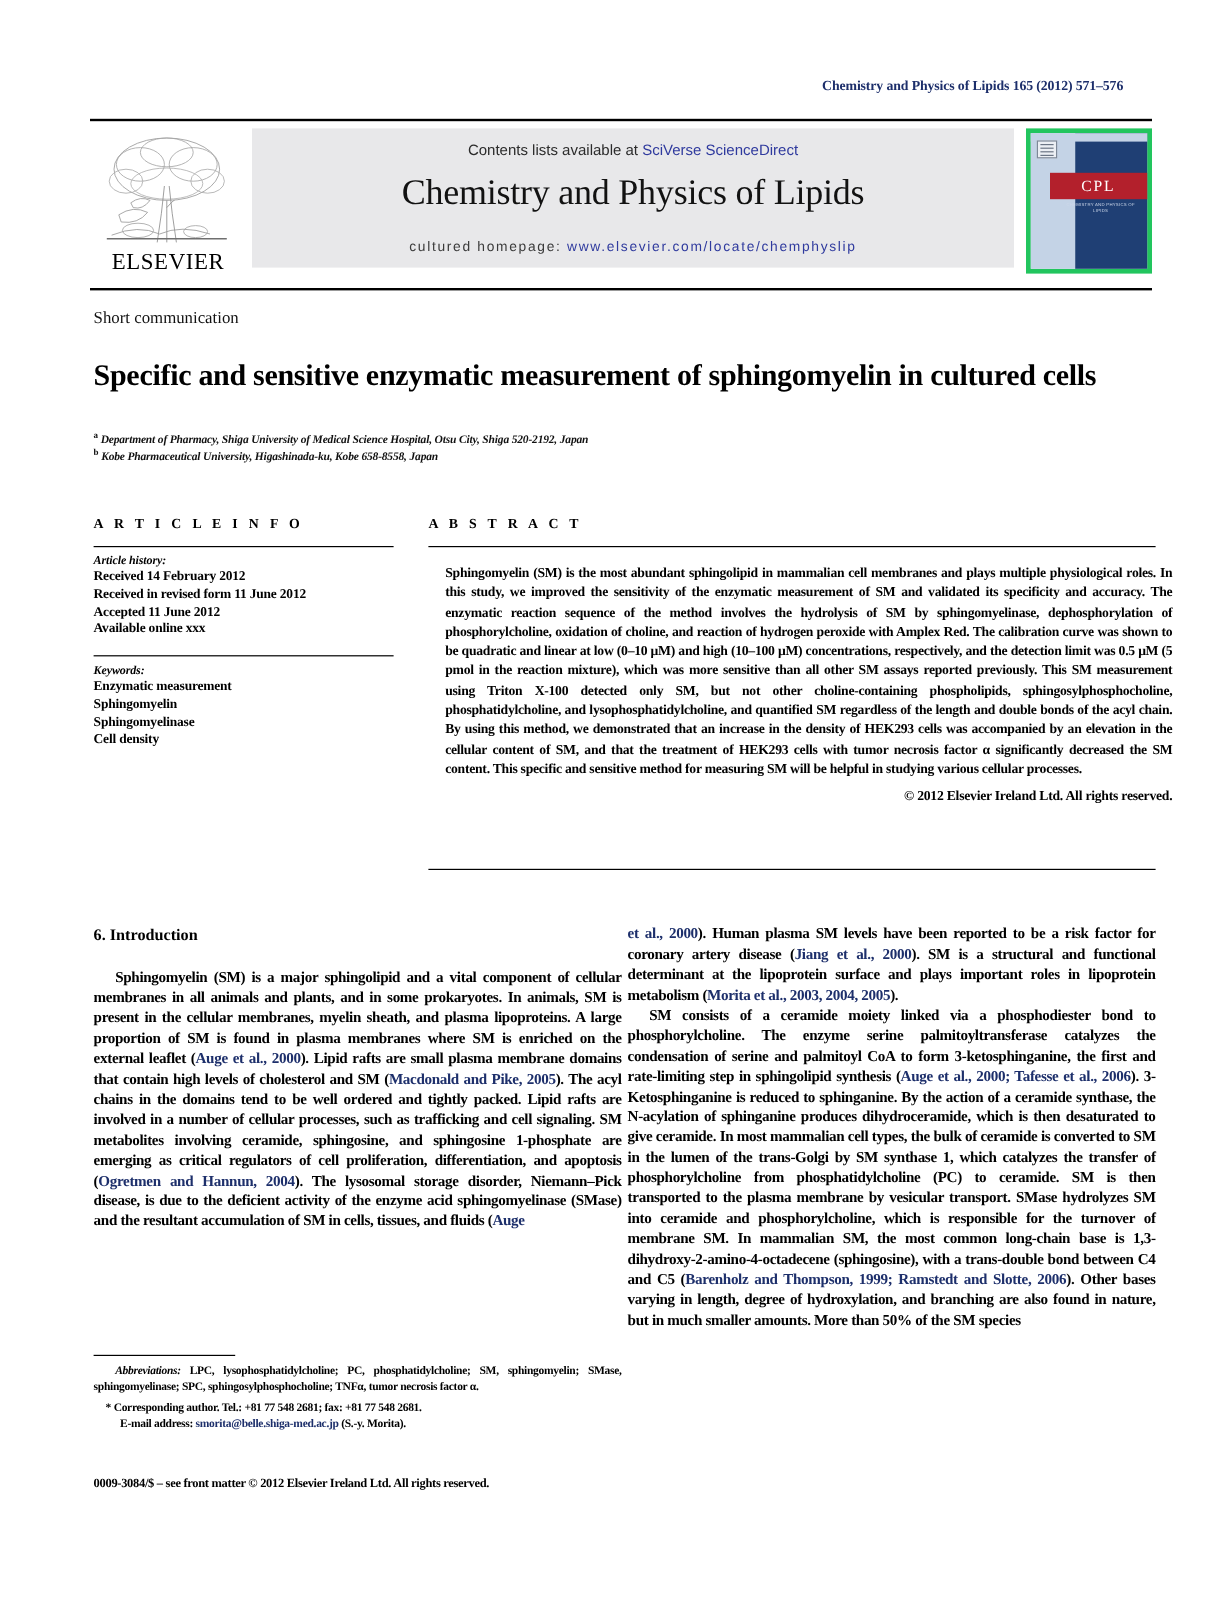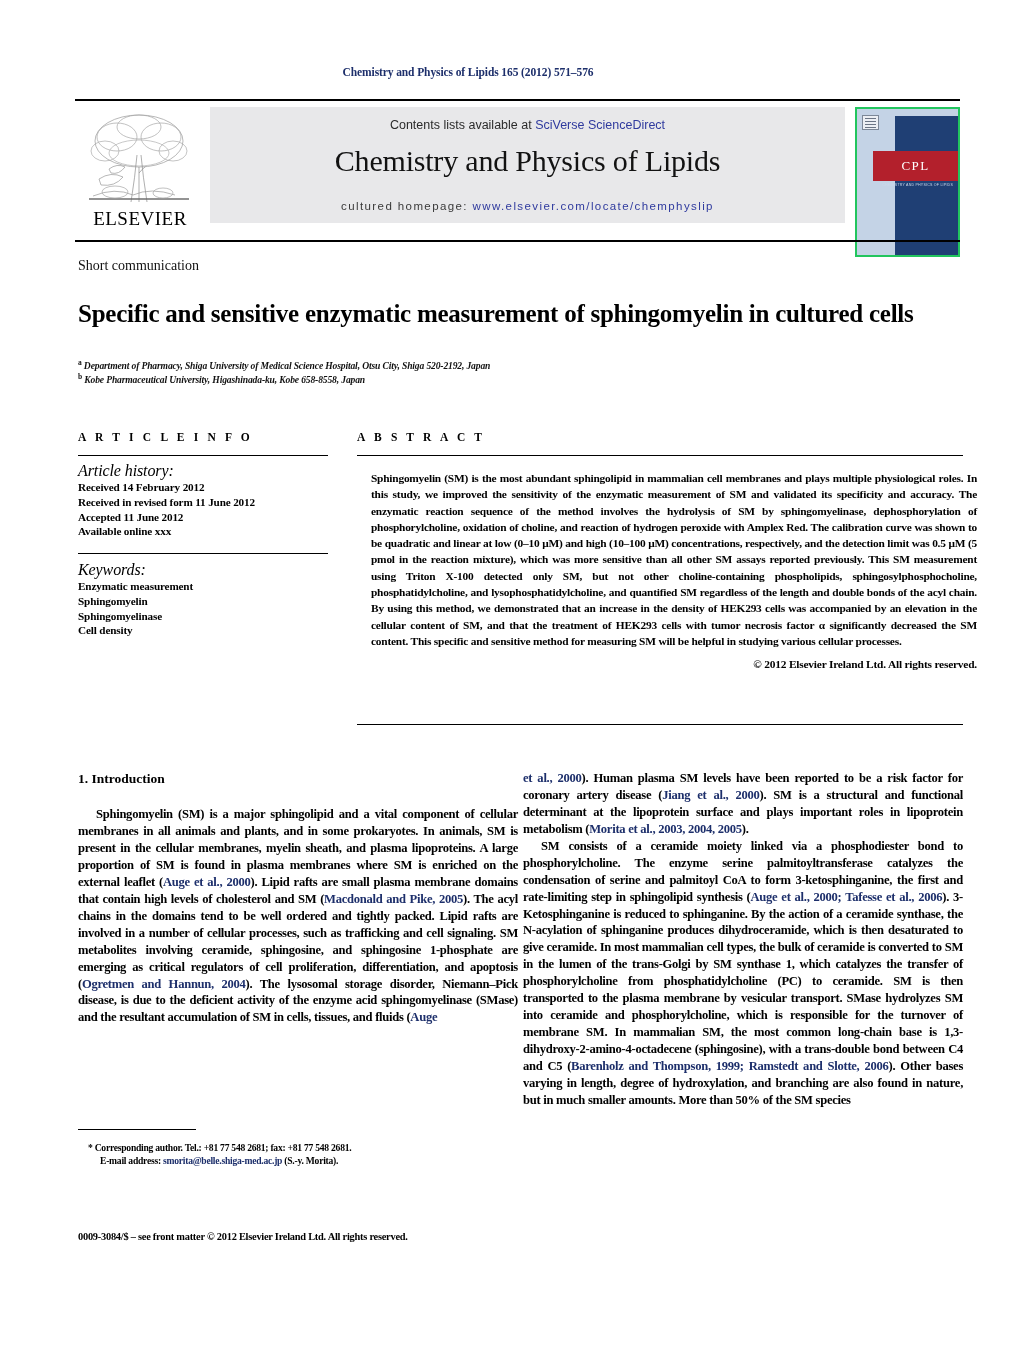--- a/index.html
+++ b/index.html
@@ -10,21 +10,21 @@
     font-family:"Liberation Serif", serif;
     color:#000000;
     position:relative;
     overflow:hidden;
   }
   .page { position:absolute; left:0; top:0; width:1020px; height:1351px; }
 
   
   .runhead {
     position:absolute; left:0; top:66px; width:936px;
-    text-align:center;
+    text-align:right;
     font-family:"Liberation Serif", serif;
     font-weight:bold; font-size:11.5px; color:#1d2f6b;
     letter-spacing:-0.1px;
   }
 
   
   .masthead {
     position:absolute; left:75px; top:99px; width:885px; height:131px;
     border-top:2.2px solid #000;
   }
@@ -55,22 +55,22 @@
   }
   .banner-home {
     position:absolute; left:0; bottom:11px; width:100%;
     text-align:center; font-family:"Liberation Sans", sans-serif;
     font-size:11.5px; color:#3a3a3a; letter-spacing:1.4px;
   }
   .banner-home a { color:#2f3a9e; text-decoration:none; letter-spacing:1.4px; }
 
   
   .cover {
-    position:absolute; right:0px; top:6px; width:105px; height:150px;
-    border:2px solid #22c55e; background:#ffffff;
+    position:absolute; right:0px; top:6px; width:105px; height:121px;
+    border:4px solid #22c55e; background:#ffffff;
   }
   .cover-left { position:absolute; left:0; top:0; width:38%; height:100%; background:#c4d3e6; }
   .cover-right{ position:absolute; right:0; top:0; width:62%; height:100%; background:#1f3f74; }
   .cover-topstrip { position:absolute; left:0; top:0; width:100%; height:7px; background:#c4d3e6; }
   .cover-icon {
     position:absolute; left:5px; top:6px; width:17px; height:15px;
     background:#eceff4; border:1px solid #7d8898;
   }
   .cover-icon i {
     display:block; height:1.4px; background:#6b7585; margin:1.6px 2px 0 2px;
@@ -127,22 +127,22 @@
     font-family:"Liberation Serif", serif; font-weight:bold;
     font-size:11.5px; letter-spacing:3.2px; color:#000;
   }
   .info-head { left:78px; top:431px; }
   .abs-head  { left:357px; top:431px; }
 
   .col-info { position:absolute; left:78px; top:462px; width:250px; }
   .col-abs  { position:absolute; left:371px; top:462px; width:606px; }
 
   .hist-label, .kw-label {
-    font-family:"Liberation Serif", serif; font-style:italic; font-weight:normal;
-    font-size:16px; color:#000; letter-spacing:-0.1px;
+    font-family:"Liberation Serif", serif; font-style:italic; font-weight:bold;
+    font-size:10px; color:#000; letter-spacing:-0.1px;
   }
   .hist-line, .kw-line {
     font-family:"Liberation Serif", serif; font-weight:bold;
     font-size:11.2px; color:#000; line-height:1.32; letter-spacing:-0.15px;
   }
 
   .abs-body {
     font-family:"Liberation Serif", serif; font-weight:bold;
     font-size:11.4px; color:#000; line-height:1.43;
     text-align:justify; letter-spacing:-0.22px;
@@ -288,31 +288,34 @@
   </div>
 
   <div class="col-abs">
     <div class="abs-body">Sphingomyelin (SM) is the most abundant sphingolipid in mammalian cell membranes and plays multiple physiological roles. In this study, we improved the sensitivity of the enzymatic measurement of SM and validated its specificity and accuracy. The enzymatic reaction sequence of the method involves the hydrolysis of SM by sphingomyelinase, dephosphorylation of phosphorylcholine, oxidation of choline, and reaction of hydrogen peroxide with Amplex Red. The calibration curve was shown to be quadratic and linear at low (0–10 μM) and high (10–100 μM) concentrations, respectively, and the detection limit was 0.5 μM (5 pmol in the reaction mixture), which was more sensitive than all other SM assays reported previously. This SM measurement using Triton X-100 detected only SM, but not other choline-containing phospholipids, sphingosylphosphocholine, phosphatidylcholine, and lysophosphatidylcholine, and quantified SM regardless of the length and double bonds of the acyl chain. By using this method, we demonstrated that an increase in the density of HEK293 cells was accompanied by an elevation in the cellular content of SM, and that the treatment of HEK293 cells with tumor necrosis factor α significantly decreased the SM content. This specific and sensitive method for measuring SM will be helpful in studying various cellular processes.</div>
     <div class="abs-copy">© 2012 Elsevier Ireland Ltd. All rights reserved.</div>
   </div>
 
   <div class="rule-thin" style="left:357px; top:724px; width:606px;"></div>
 
   <div class="body-col col-left">
-    <div class="sec-title">1.  Introduction</div>
+    <div class="sec-title">6.  Introduction</div>
     <p>Sphingomyelin (SM) is a major sphingolipid and a vital component of cellular membranes in all animals and plants, and in some prokaryotes. In animals, SM is present in the cellular membranes, myelin sheath, and plasma lipoproteins. A large proportion of SM is found in plasma membranes where SM is enriched on the external leaflet (<span class="ref">Auge et al., 2000</span>). Lipid rafts are small plasma membrane domains that contain high levels of cholesterol and SM (<span class="ref">Macdonald and Pike, 2005</span>). The acyl chains in the domains tend to be well ordered and tightly packed. Lipid rafts are involved in a number of cellular processes, such as trafficking and cell signaling. SM metabolites involving ceramide, sphingosine, and sphingosine 1-phosphate are emerging as critical regulators of cell proliferation, differentiation, and apoptosis (<span class="ref">Ogretmen and Hannun, 2004</span>). The lysosomal storage disorder, Niemann–Pick disease, is due to the deficient activity of the enzyme acid sphingomyelinase (SMase) and the resultant accumulation of SM in cells, tissues, and fluids (<span class="ref">Auge</span></p>
   </div>
 
   <div class="body-col col-right">
     <p class="noind"><span class="ref">et al., 2000</span>). Human plasma SM levels have been reported to be a risk factor for coronary artery disease (<span class="ref">Jiang et al., 2000</span>). SM is a structural and functional determinant at the lipoprotein surface and plays important roles in lipoprotein metabolism (<span class="ref">Morita et al., 2003, 2004, 2005</span>).</p>
     <p>SM consists of a ceramide moiety linked via a phosphodiester bond to phosphorylcholine. The enzyme serine palmitoyltransferase catalyzes the condensation of serine and palmitoyl CoA to form 3-ketosphinganine, the first and rate-limiting step in sphingolipid synthesis (<span class="ref">Auge et al., 2000; Tafesse et al., 2006</span>). 3-Ketosphinganine is reduced to sphinganine. By the action of a ceramide synthase, the N-acylation of sphinganine produces dihydroceramide, which is then desaturated to give ceramide. In most mammalian cell types, the bulk of ceramide is converted to SM in the lumen of the trans-Golgi by SM synthase 1, which catalyzes the transfer of phosphorylcholine from phosphatidylcholine (PC) to ceramide. SM is then transported to the plasma membrane by vesicular transport. SMase hydrolyzes SM into ceramide and phosphorylcholine, which is responsible for the turnover of membrane SM. In mammalian SM, the most common long-chain base is 1,3-dihydroxy-2-amino-4-octadecene (sphingosine), with a trans-double bond between C4 and C5 (<span class="ref">Barenholz and Thompson, 1999; Ramstedt and Slotte, 2006</span>). Other bases varying in length, degree of hydroxylation, and branching are also found in nature, but in much smaller amounts. More than 50% of the SM species</p>
   </div>
 
   <div class="fn-rule"></div>
   <div class="footnotes">
+    <div style="text-indent:18px;">
+      <span class="abbr-lbl">Abbreviations:</span><span> LPC, lysophosphatidylcholine; PC, phosphatidylcholine; SM, sphingomyelin; SMase, sphingomyelinase; SPC, sphingosylphosphocholine; TNFα, tumor necrosis factor α.</span>
+    </div>
     <div class="fn-corr">* Corresponding author. Tel.: +81 77 548 2681; fax: +81 77 548 2681.</div>
     <div class="fn-email">
       <span class="lbl">E-mail address:</span>
       <a href="#">smorita@belle.shiga-med.ac.jp</a><span> (S.-y. Morita).</span>
     </div>
   </div>
 
   <div class="imprint">
     <span>0009-3084/$ – see front matter © 2012 Elsevier Ireland Ltd. All rights reserved.</span>
   </div>

